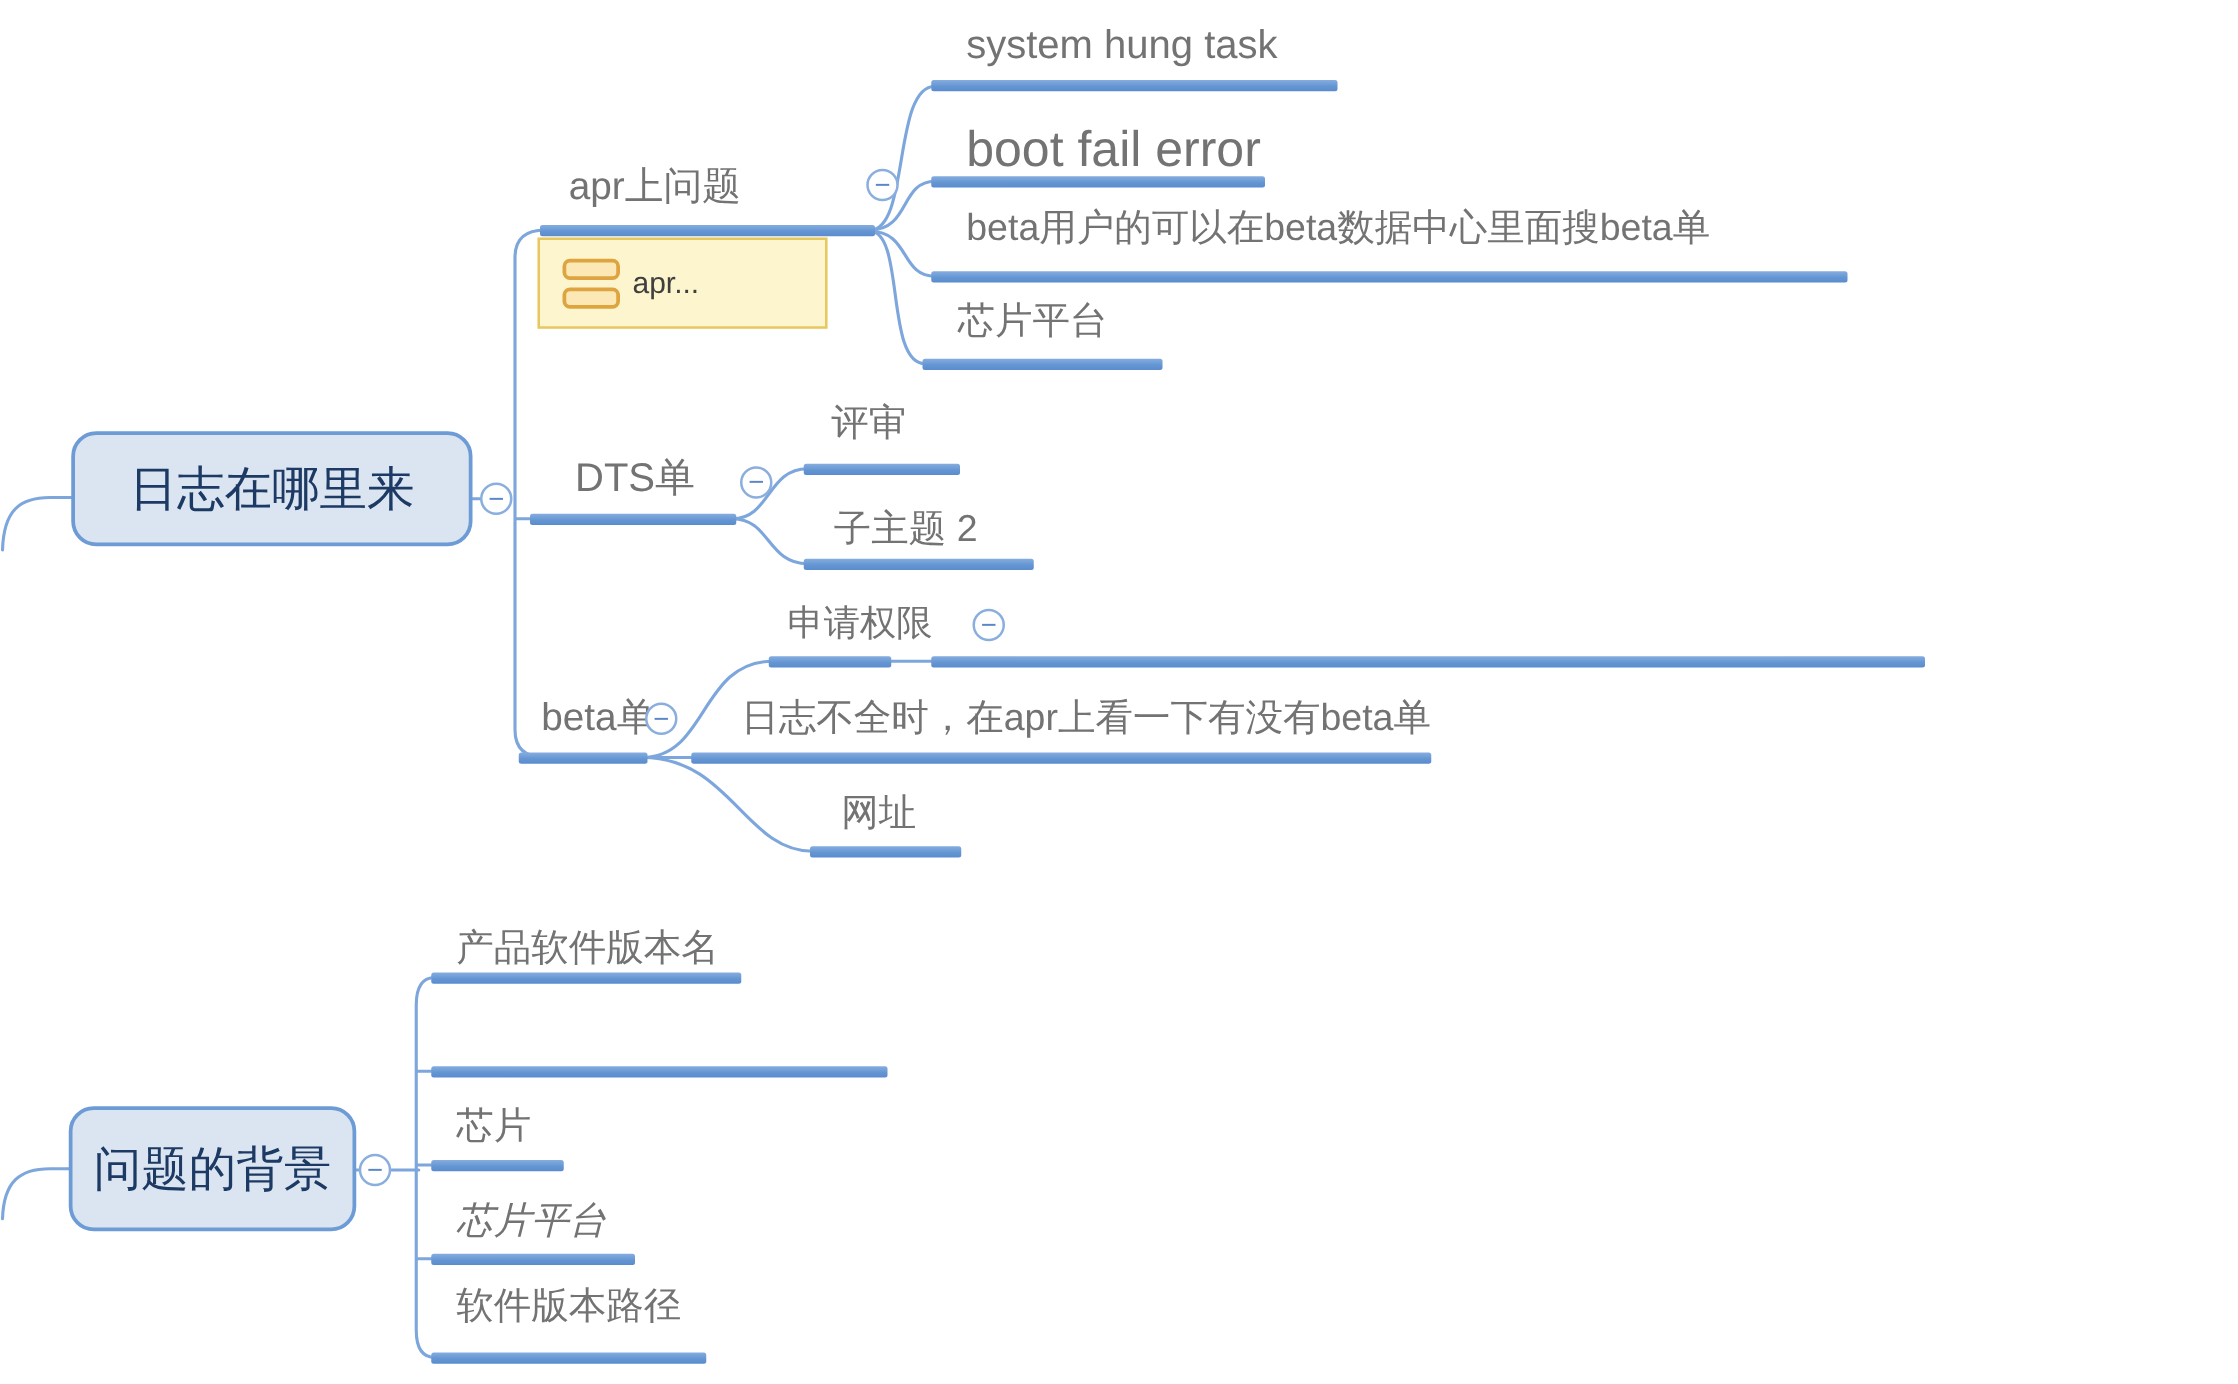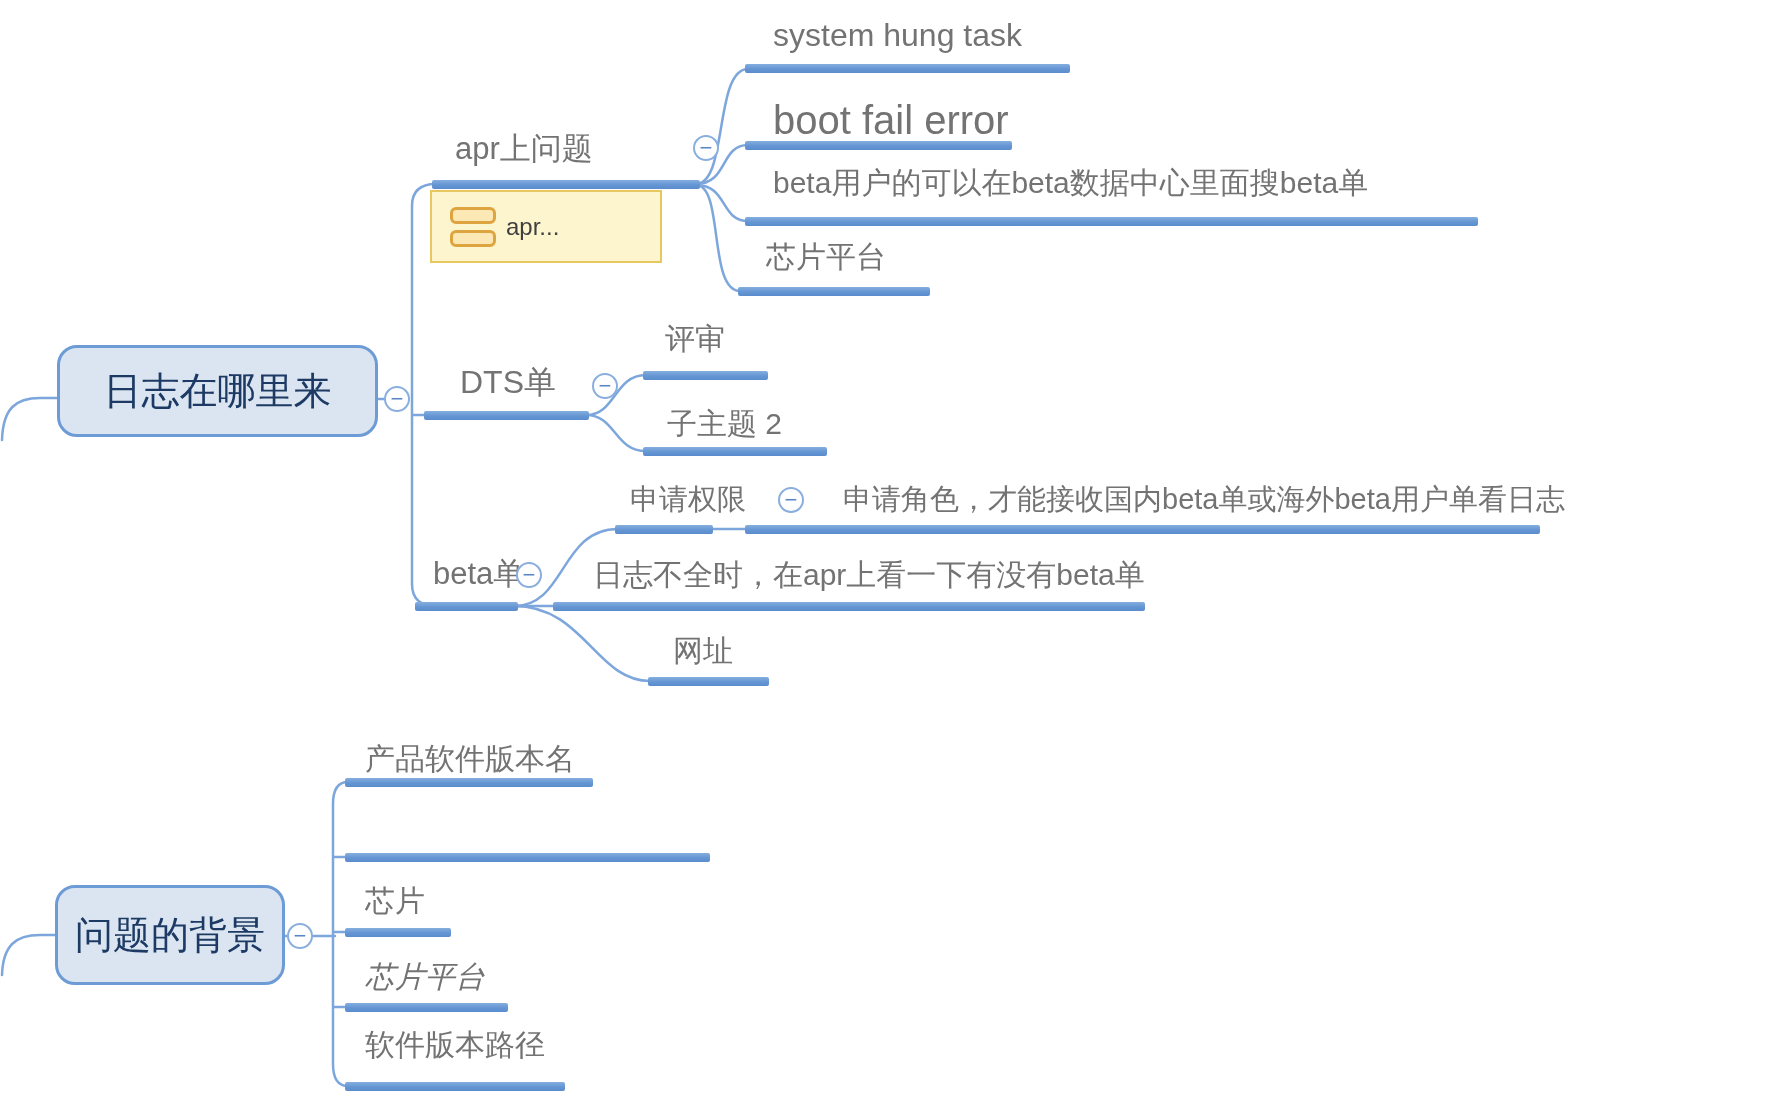--- a/index.html
+++ b/index.html
@@ -62,21 +62,20 @@
 
   <div class="tlabel" style="left:455px;top:131px;font-size:31px;">apr上问题</div>
   <div class="tlabel" style="left:773px;top:17px;font-size:32px;">system hung task</div>
   <div class="tlabel" style="left:773px;top:97px;font-size:40px;">boot fail error</div>
   <div class="tlabel" style="left:773px;top:166px;">beta用户的可以在beta数据中心里面搜beta单</div>
   <div class="tlabel" style="left:766px;top:240px;">芯片平台</div>
   <div class="tlabel" style="left:665px;top:322px;">评审</div>
   <div class="tlabel" style="left:460px;top:364px;font-size:32px;">DTS单</div>
   <div class="tlabel" style="left:667px;top:407px;">子主题 2</div>
   <div class="tlabel" style="left:630px;top:483px;font-size:29px;">申请权限</div>
-  <div class="tlabel" style="left:843px;top:483px;font-size:29px;">申请角色，才能接收国内beta单或海外beta用户单看日志</div>
   <div class="tlabel" style="left:433px;top:556px;font-size:31px;">beta单</div>
   <div class="tlabel" style="left:593px;top:558px;">日志不全时，在apr上看一下有没有beta单</div>
   <div class="tlabel" style="left:673px;top:634px;">网址</div>
 
   <div class="bar" style="left:432px;top:180px;width:268px;"></div>
   <div class="bar" style="left:745px;top:64px;width:325px;"></div>
   <div class="bar" style="left:745px;top:141px;width:267px;"></div>
   <div class="bar" style="left:745px;top:217px;width:733px;"></div>
   <div class="bar" style="left:738px;top:287px;width:192px;"></div>
   <div class="bar" style="left:424px;top:411px;width:165px;"></div>

